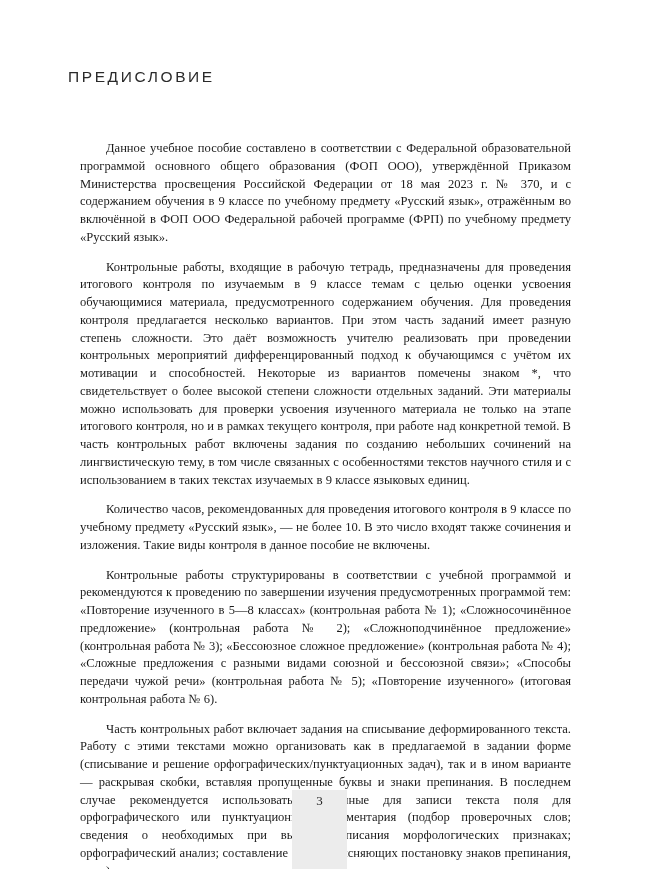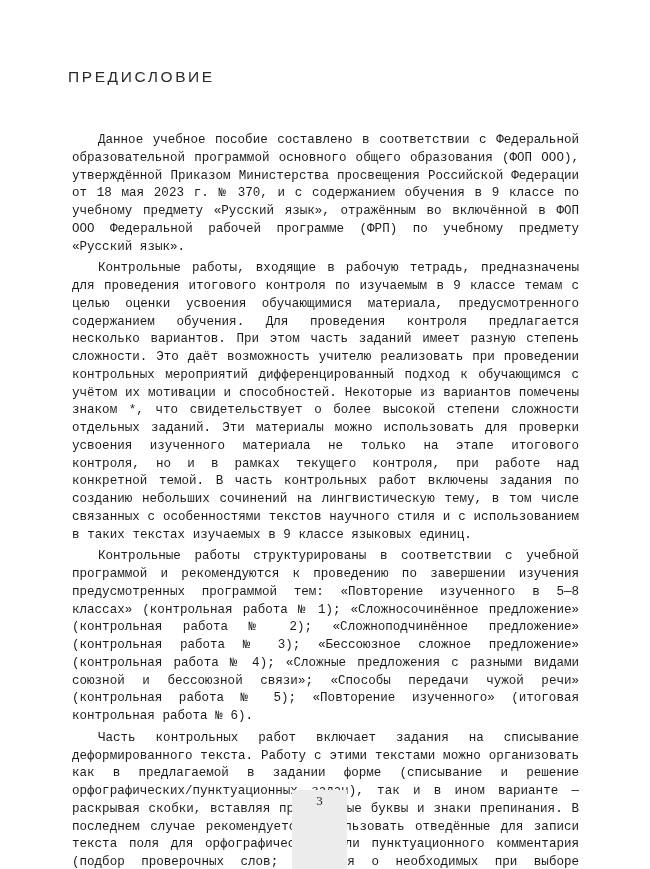--- a/index.html
+++ b/index.html
@@ -37,24 +37,23 @@
     width: 515px;
     font-size: 12.55px;
     line-height: 17.75px;
     text-align: justify;
     text-justify: inter-word;
     color: #1b1b1b;
     -webkit-hyphens: none;
     hyphens: none;
   }
   .body-copy p {
-    margin: 4px;
+    margin: 12px;
     text-indent: 26px;
     word-spacing: 0.1px;
-    font-family: Liberation Mono, monospace;
   }
   .page-number-plate {
     position: absolute;
     left: 292px;
     top: 790px;
     width: 55px;
     height: 79px;
     background: #ececec;
   }
   .page-number {
@@ -71,20 +70,21 @@
 </head>
 <body>
 
 <div class="page">
 
   <div class="page-heading">ПРЕДИСЛОВИЕ</div>
 
   <div class="body-copy">
     <p>Данное учебное пособие составлено в соответствии с Федеральной образовательной программой основного общего образования (ФОП ООО), утверждённой Приказом Министерства просвещения Российской Федерации от 18 мая 2023 г. № 370, и с содержанием обучения в 9 классе по учебному предмету «Русский язык», отражённым во включённой в ФОП ООО Федеральной рабочей программе (ФРП) по учебному предмету «Русский язык».</p>
     <p>Контрольные работы, входящие в рабочую тетрадь, предназначены для проведения итогового контроля по изучаемым в 9 классе темам с целью оценки усвоения обучающимися материала, предусмотренного содержанием обучения. Для проведения контроля предлагается несколько вариантов. При этом часть заданий имеет разную степень сложности. Это даёт возможность учителю реализовать при проведении контрольных мероприятий дифференцированный подход к обучающимся с учётом их мотивации и способностей. Некоторые из вариантов помечены знаком *, что свидетельствует о более высокой степени сложности отдельных заданий. Эти материалы можно использовать для проверки усвоения изученного материала не только на этапе итогового контроля, но и в рамках текущего контроля, при работе над конкретной темой. В часть контрольных работ включены задания по созданию небольших сочинений на лингвистическую тему, в том числе связанных с особенностями текстов научного стиля и с использованием в таких текстах изучаемых в 9 классе языковых единиц.</p>
+    <p>Количество часов, рекомендованных для проведения итогового контроля в 9 классе по учебному предмету «Русский язык», — не более 10. В это число входят также сочинения и изложения. Такие виды контроля в данное пособие не включены.</p>
     <p>Контрольные работы структурированы в соответствии с учебной программой и рекомендуются к проведению по завершении изучения предусмотренных программой тем: «Повторение изученного в 5—8 классах» (контрольная работа № 1); «Сложносочинённое предложение» (контрольная работа № 2); «Сложноподчинённое предложение» (контрольная работа № 3); «Бессоюзное сложное предложение» (контрольная работа № 4); «Сложные предложения с разными видами союзной и бессоюзной связи»; «Способы передачи чужой речи» (контрольная работа № 5); «Повторение изученного» (итоговая контрольная работа № 6).</p>
     <p>Часть контрольных работ включает задания на списывание деформированного текста. Работу с этими текстами можно организовать как в предлагаемой в задании форме (списывание и решение орфографических/пунктуационных задач), так и в ином варианте — раскрывая скобки, вставляя пропущенные буквы и знаки препинания. В последнем случае рекомендуется использовать отведённые для записи текста поля для орфографического или пунктуационного комментария (подбор проверочных слов; сведения о необходимых при выборе написания морфологических признаках; орфографический анализ; составление схем, объясняющих постановку знаков препинания, и пр.).</p>
     <p>При выполнении синтаксического анализа сложного предложения желательно рекомендовать обучающимся такую последовательность: дать общую характеристику сложного предложения по цели высказывания и интонации, подчеркнуть грамматические основы и определить вид сложного предложения (сложносочинён-</p>
   </div>
 
   <div class="page-number-plate"></div>
   <div class="page-number">3</div>
 
 </div>
 

